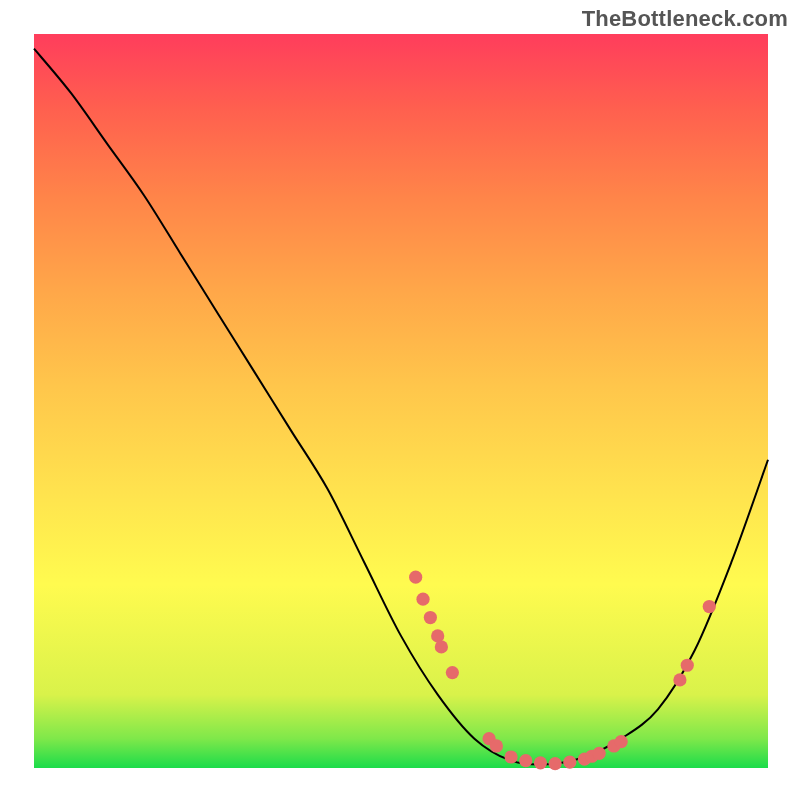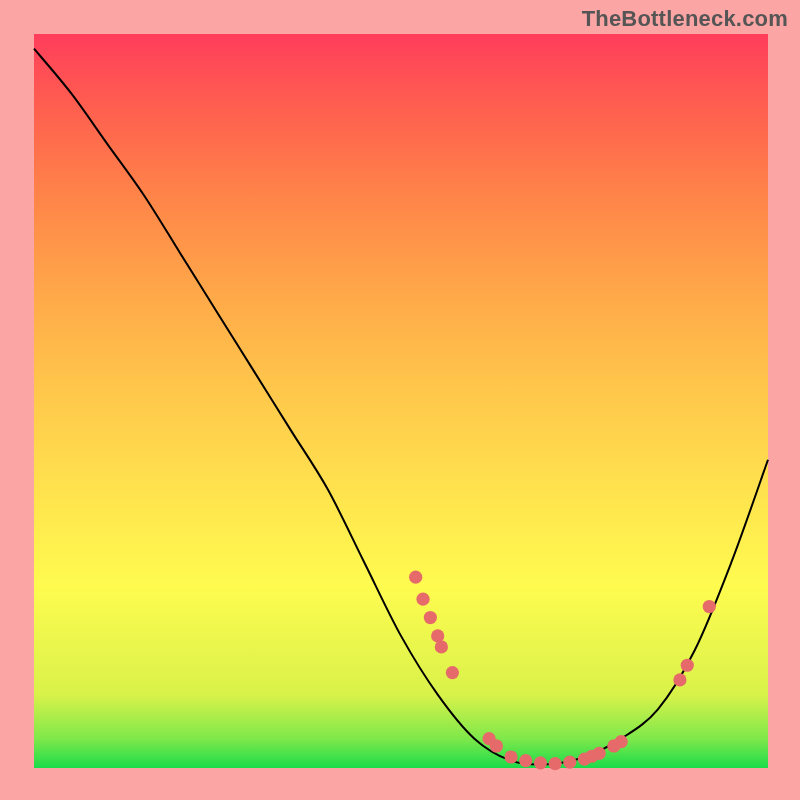--- a/index.html
+++ b/index.html
@@ -8,21 +8,21 @@
     width: 800px;
     height: 800px;
     background: #000;
     font-family: Arial, Helvetica, sans-serif;
     overflow: hidden;
   }
   .frame {
     position: relative;
     width: 800px;
     height: 800px;
-    background: #fca5a5;
+    background: #ffffff;
   }
   .watermark {
     position: absolute;
     top: 6px;
     right: 12px;
     color: #555;
     font-size: 22px;
     font-weight: 600;
     letter-spacing: 0.2px;
     user-select: none;

